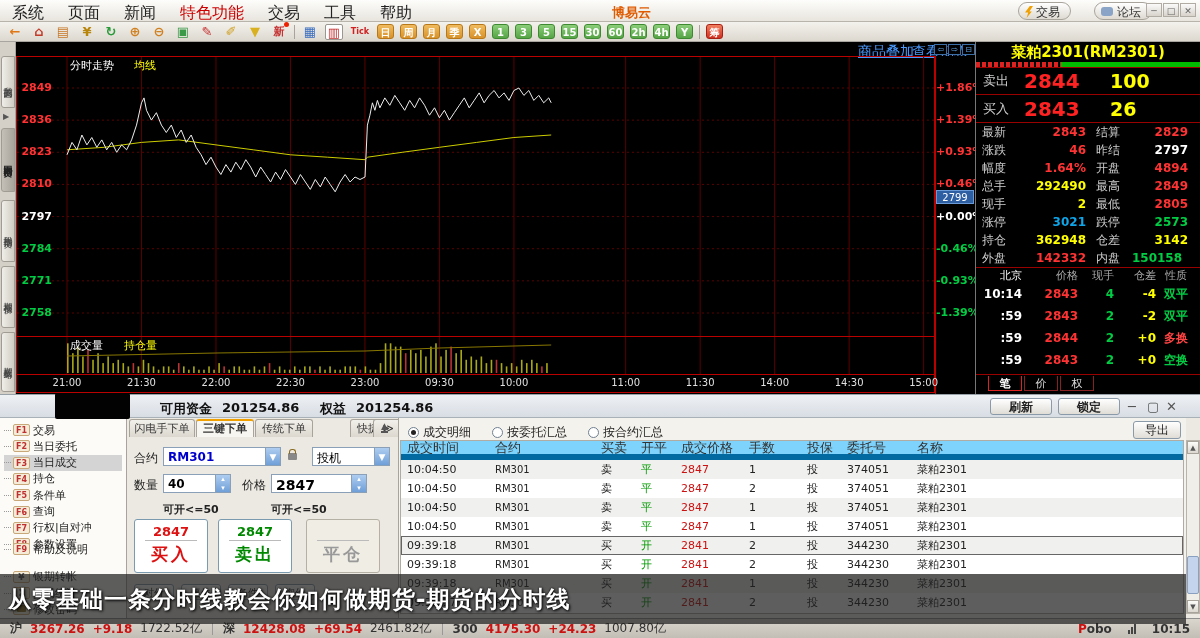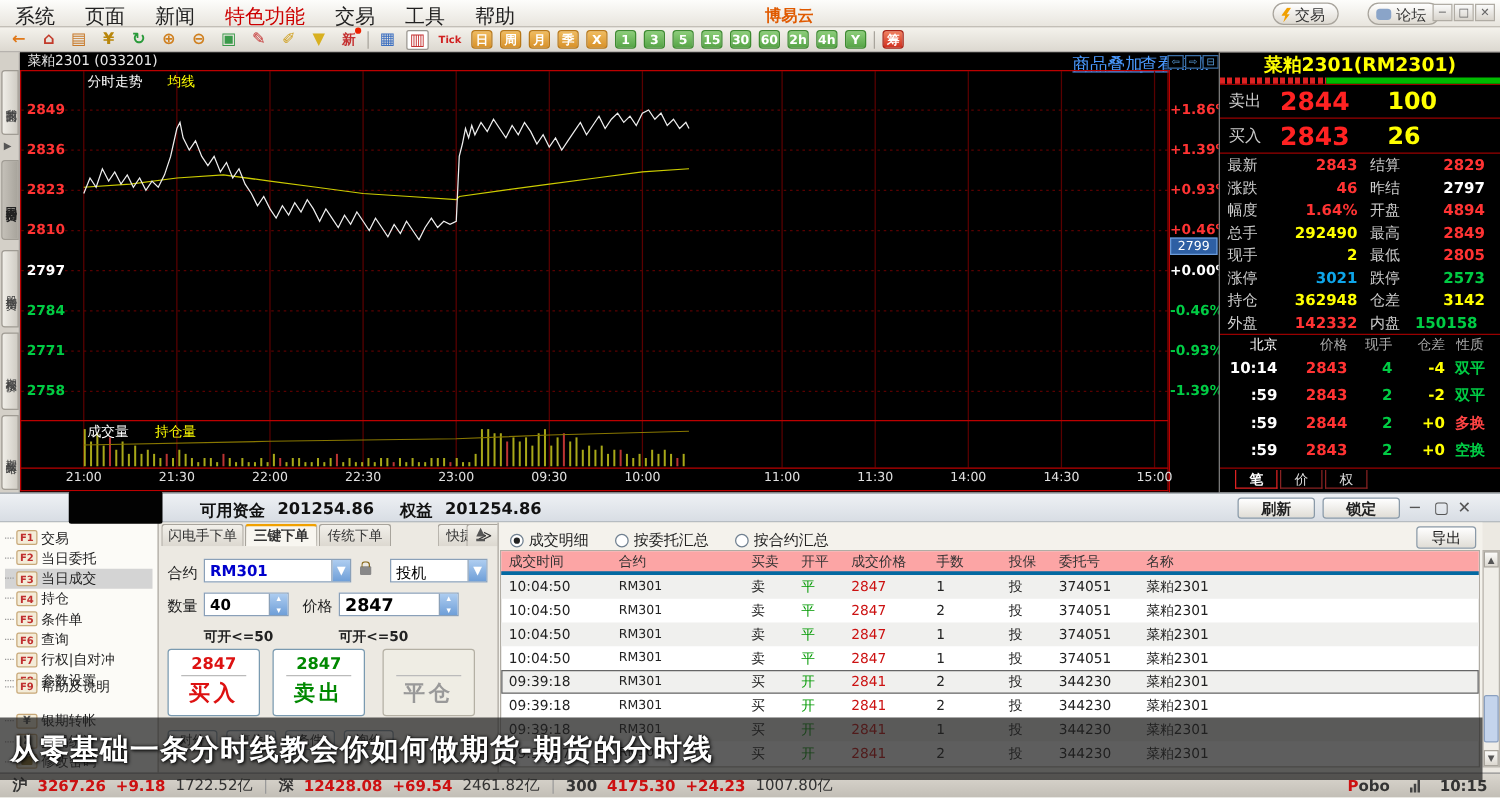--- a/index.html
+++ b/index.html
@@ -102,21 +102,21 @@
   .big-btn .t { font-size:17px; font-weight:bold; letter-spacing:3px; }
   .big-btn.disabled { background:#efede4; border-color:#b4b0a4; }
   .sm-btn { position:absolute; top:584px; width:40px; height:16px; font-size:10px; line-height:15px; }
 
   
   .fills-bg { left:398px; top:418px; width:788px; height:200px; background:#f4f2ec; border-left:1px solid #a8a49c; }
   .radio { position:absolute; top:424px; display:flex; align-items:center; font-size:12px; color:#222; gap:4px; }
   .rdot { width:11px; height:11px; border:1px solid #708090; border-radius:50%; background:#fff; position:relative; }
   .rdot.on:after { content:''; position:absolute; left:2px; top:2px; width:5px; height:5px; border-radius:50%; background:#222; }
   .ftable { left:400px; top:440px; width:784px; height:174px; background:#fff; border:1px solid #b0aca4; }
-  .fhead { display:flex; height:19px; background:#fca5a5; border-bottom:3px solid #0369a1; font-size:11px; color:#333; align-items:center; }
+  .fhead { display:flex; height:19px; background:#7dd3fc; border-bottom:6px solid #0369a1; font-size:13px; color:#333; align-items:center; }
   .frow { display:flex; height:19px; font-size:11px; align-items:center; }
   .frow.alt { background:#f0f0ee; }
   .frow.sel { outline:1px solid #666; outline-offset:-1px; }
   .fc { overflow:hidden; white-space:nowrap; padding-left:6px; }
   .vscroll { left:1186px; top:440px; width:14px; height:174px; background:#f0eee8; border:1px solid #b8b4ac; }
   .sarr { position:absolute; left:0; width:12px; height:13px; font-size:7px; text-align:center; line-height:13px; color:#555; background:linear-gradient(#fcfcfa,#dcd8d0); border:1px solid #a8a49c; }
   .sthumb { position:absolute; left:0; top:115px; width:12px; height:38px; background:#c4d4ec; border:1px solid #8aa0c0; border-radius:2px; }
 
   
   .statusbar { left:0; top:618px; width:1200px; height:20px; background:linear-gradient(#dad6ce,#c2beb6); border-top:1px solid #909090; font-size:12px; display:flex; align-items:center; z-index:10; }
@@ -188,21 +188,20 @@
 
   <div class="abs side-strip" id="side-strip">
       <div class="vtab" style="top: 14px; height: 52px;">我的页面</div>
       <span class="vtab-arrow" style="top: 70px;">▶</span>
       <div class="vtab active" style="top: 86px; height: 64px;">国内期货</div>
       <div class="vtab" style="top: 158px; height: 62px;">股指期货</div>
       <div class="vtab" style="top: 224px; height: 62px;">期权报价</div>
       <div class="vtab" style="top: 290px; height: 60px;">期权策略</div>
     </div>
 
-  <div class="abs chart-titlebar">菜粕2301 (033201)</div>
   <div class="chart-link" style="left:858px;">商品叠加</div>
   <div class="chart-link" style="left:912px;">查看期权</div>
   <div class="mini-btn" style="left:934px;">⇦</div>
   <div class="mini-btn" style="left:948px;">⇨</div>
   <div class="mini-btn" style="left:962px;">⊟</div>
 
   <svg id="chart-svg" class="abs" style="left:16px; top:56px;" width="919" height="338">
       <line x1="51" y1="1" x2="51" y2="318" stroke="#5a0000" stroke-width="1"></line>
       <line x1="125.49000000000001" y1="1" x2="125.49000000000001" y2="318" stroke="#5a0000" stroke-width="1"></line>
       <line x1="199.98000000000002" y1="1" x2="199.98000000000002" y2="318" stroke="#5a0000" stroke-width="1"></line>

